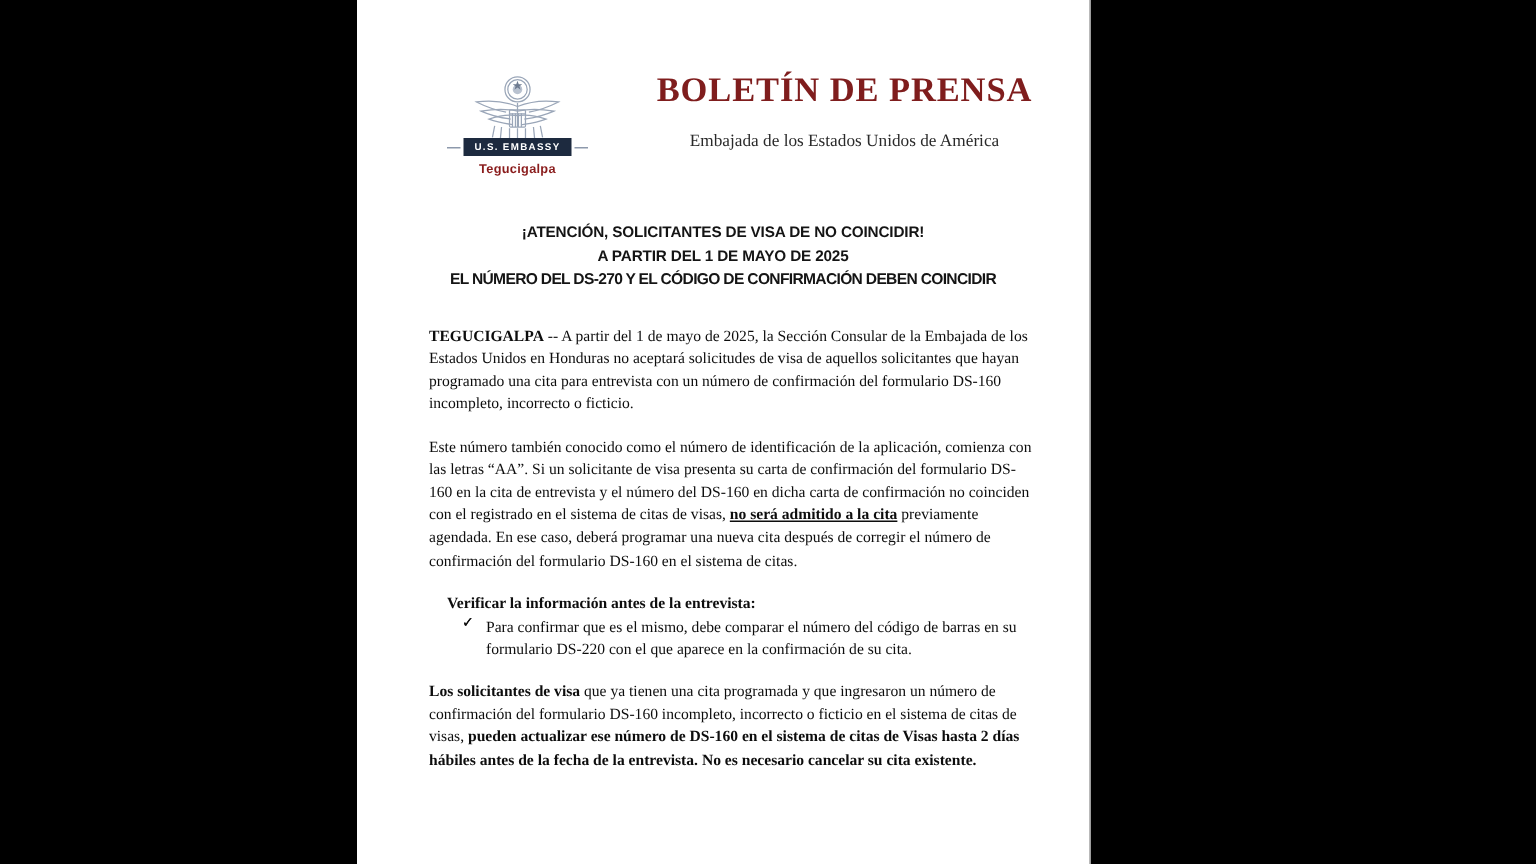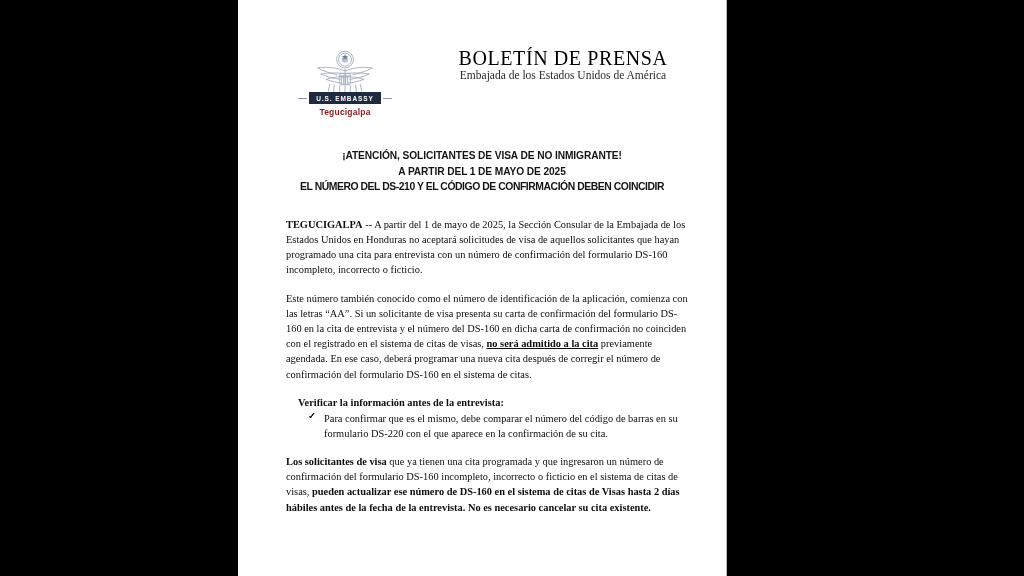--- a/index.html
+++ b/index.html
@@ -84,32 +84,32 @@
 
   .title-block {
     position: absolute;
     left: 175px;
     top: 48px;
     width: 300px;
     text-align: center;
   }
   .doc-title {
     font-family: "Liberation Serif", serif;
-    font-weight: normal;
-    font-size: 20px;
+    font-weight: bold;
+    font-size: 23px;
     letter-spacing: 0.6px;
-    color: #000000;
+    color: #7f1d1d;
     line-height: 1.05;
     white-space: nowrap;
   }
   .doc-subtitle {
     font-family: "Liberation Serif", serif;
     font-size: 11.5px;
     color: #2a2a2a;
-    margin-top: 0;
+    margin-top: 16px;
     white-space: nowrap;
   }
 
   
   .headline {
     margin: 56px 36px 0 36px;
     text-align: center;
     font-family: "Liberation Sans", sans-serif;
     font-weight: bold;
     font-size: 10.2px;
@@ -192,23 +192,23 @@
         <div class="embassy-city">Tegucigalpa</div>
       </div>
 
       <div class="title-block">
         <div class="doc-title">BOLETÍN DE PRENSA</div>
         <div class="doc-subtitle">Embajada de los Estados Unidos de América</div>
       </div>
     </div>
 
     <div class="headline">
-      <div>¡ATENCIÓN, SOLICITANTES DE VISA DE NO INMIGRANTE!</div>
+      <div>¡ATENCIÓN, SOLICITANTES DE VISA DE NO COINCIDIR!</div>
       <div>A PARTIR DEL 1 DE MAYO DE 2025</div>
-      <div class="hl3">EL NÚMERO DEL DS-210 Y EL CÓDIGO DE CONFIRMACIÓN DEBEN COINCIDIR</div>
+      <div class="hl3">EL NÚMERO DEL DS-270 Y EL CÓDIGO DE CONFIRMACIÓN DEBEN COINCIDIR</div>
     </div>
 
     <div class="body-col">
 
       <p class="para"><b>TEGUCIGALPA</b><span> -- A partir del 1 de mayo de 2025, la Sección Consular de la Embajada de los Estados Unidos en Honduras no aceptará solicitudes de visa de aquellos solicitantes que hayan programado una cita para entrevista con un número de confirmación del formulario DS-160 incompleto, incorrecto o ficticio.</span></p>
 
       <p class="para"><span>Este número también conocido como el número de identificación de la aplicación, comienza con las letras “AA”.  Si un solicitante de visa presenta su carta de confirmación del formulario DS-160 en la cita de entrevista y el número del DS-160 en dicha carta de confirmación no coinciden con el registrado en el sistema de citas de visas, </span><span class="u-bold">no será admitido a la cita</span><span> previamente agendada. En ese caso, deberá programar una nueva cita después de corregir el número de confirmación del formulario DS-160 en el sistema de citas.</span></p>
 
       <p class="subhead">Verificar la información antes de la entrevista:</p>
       <ul class="check-list">

